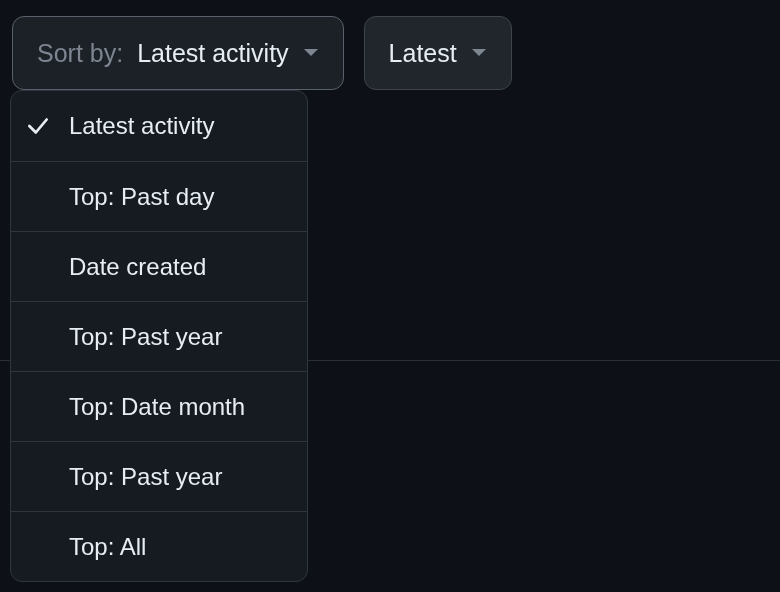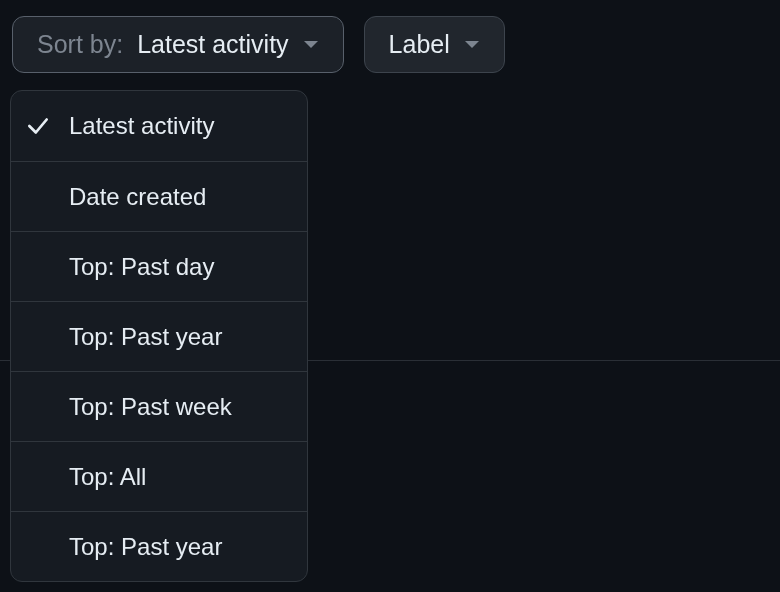--- a/index.html
+++ b/index.html
@@ -14,21 +14,21 @@
     position: relative;
   }
   .toolbar {
     display: flex;
     gap: 20px;
   }
   .btn {
     display: inline-flex;
     align-items: center;
     gap: 14px;
-    height: 57px;
+    height: 74px;
     padding: 0 24px;
     background: #21262d;
     border: 1.5px solid #3d444d;
     border-radius: 12px;
     font-size: 25px;
     font-weight: 500;
     color: #e6edf3;
     cursor: pointer;
     white-space: nowrap;
   }
@@ -96,21 +96,21 @@
     <span>Latest activity</span>
     <span class="caret">
       <svg width="16" height="10" viewBox="0 0 16 10">
           <path d="M1 1 L8 8 L15 1 Z" fill="#7d8590"></path>
         </svg>
     </span>
   </button>
 
 
   <button class="btn">
-    <span>Label</span>
+    <span>Latest</span>
     <span class="caret">
       <svg width="16" height="10" viewBox="0 0 16 10">
           <path d="M1 1 L8 8 L15 1 Z" fill="#7d8590"></path>
         </svg>
     </span>
   </button>
 
 </div>
 
 <div class="faint-line"></div>
@@ -121,41 +121,41 @@
     <span class="check-slot">
       <svg width="26" height="26" viewBox="0 0 24 24">
           <path d="M4 12 L10 18 L20 6" stroke="#e6edf3" stroke-width="2.5" fill="none" stroke-linecap="round" stroke-linejoin="round"></path>
         </svg>
     </span>
     <span>Latest activity</span>
   </div>
 
   <div class="dropdown-item">
     <span class="check-slot"></span>
-    <span>Date created</span>
+    <span>Top: Past day</span>
   </div>
 
   <div class="dropdown-item">
     <span class="check-slot"></span>
-    <span>Top: Past day</span>
+    <span>Date created</span>
   </div>
 
   <div class="dropdown-item">
     <span class="check-slot"></span>
     <span>Top: Past year</span>
   </div>
 
   <div class="dropdown-item">
     <span class="check-slot"></span>
-    <span>Top: Past week</span>
+    <span>Top: Date month</span>
+  </div>
+
+  <div class="dropdown-item">
+    <span class="check-slot"></span>
+    <span>Top: Past year</span>
   </div>
 
   <div class="dropdown-item">
     <span class="check-slot"></span>
     <span>Top: All</span>
   </div>
 
-  <div class="dropdown-item">
-    <span class="check-slot"></span>
-    <span>Top: Past year</span>
-  </div>
-
 </div>
 
 </body></html>

